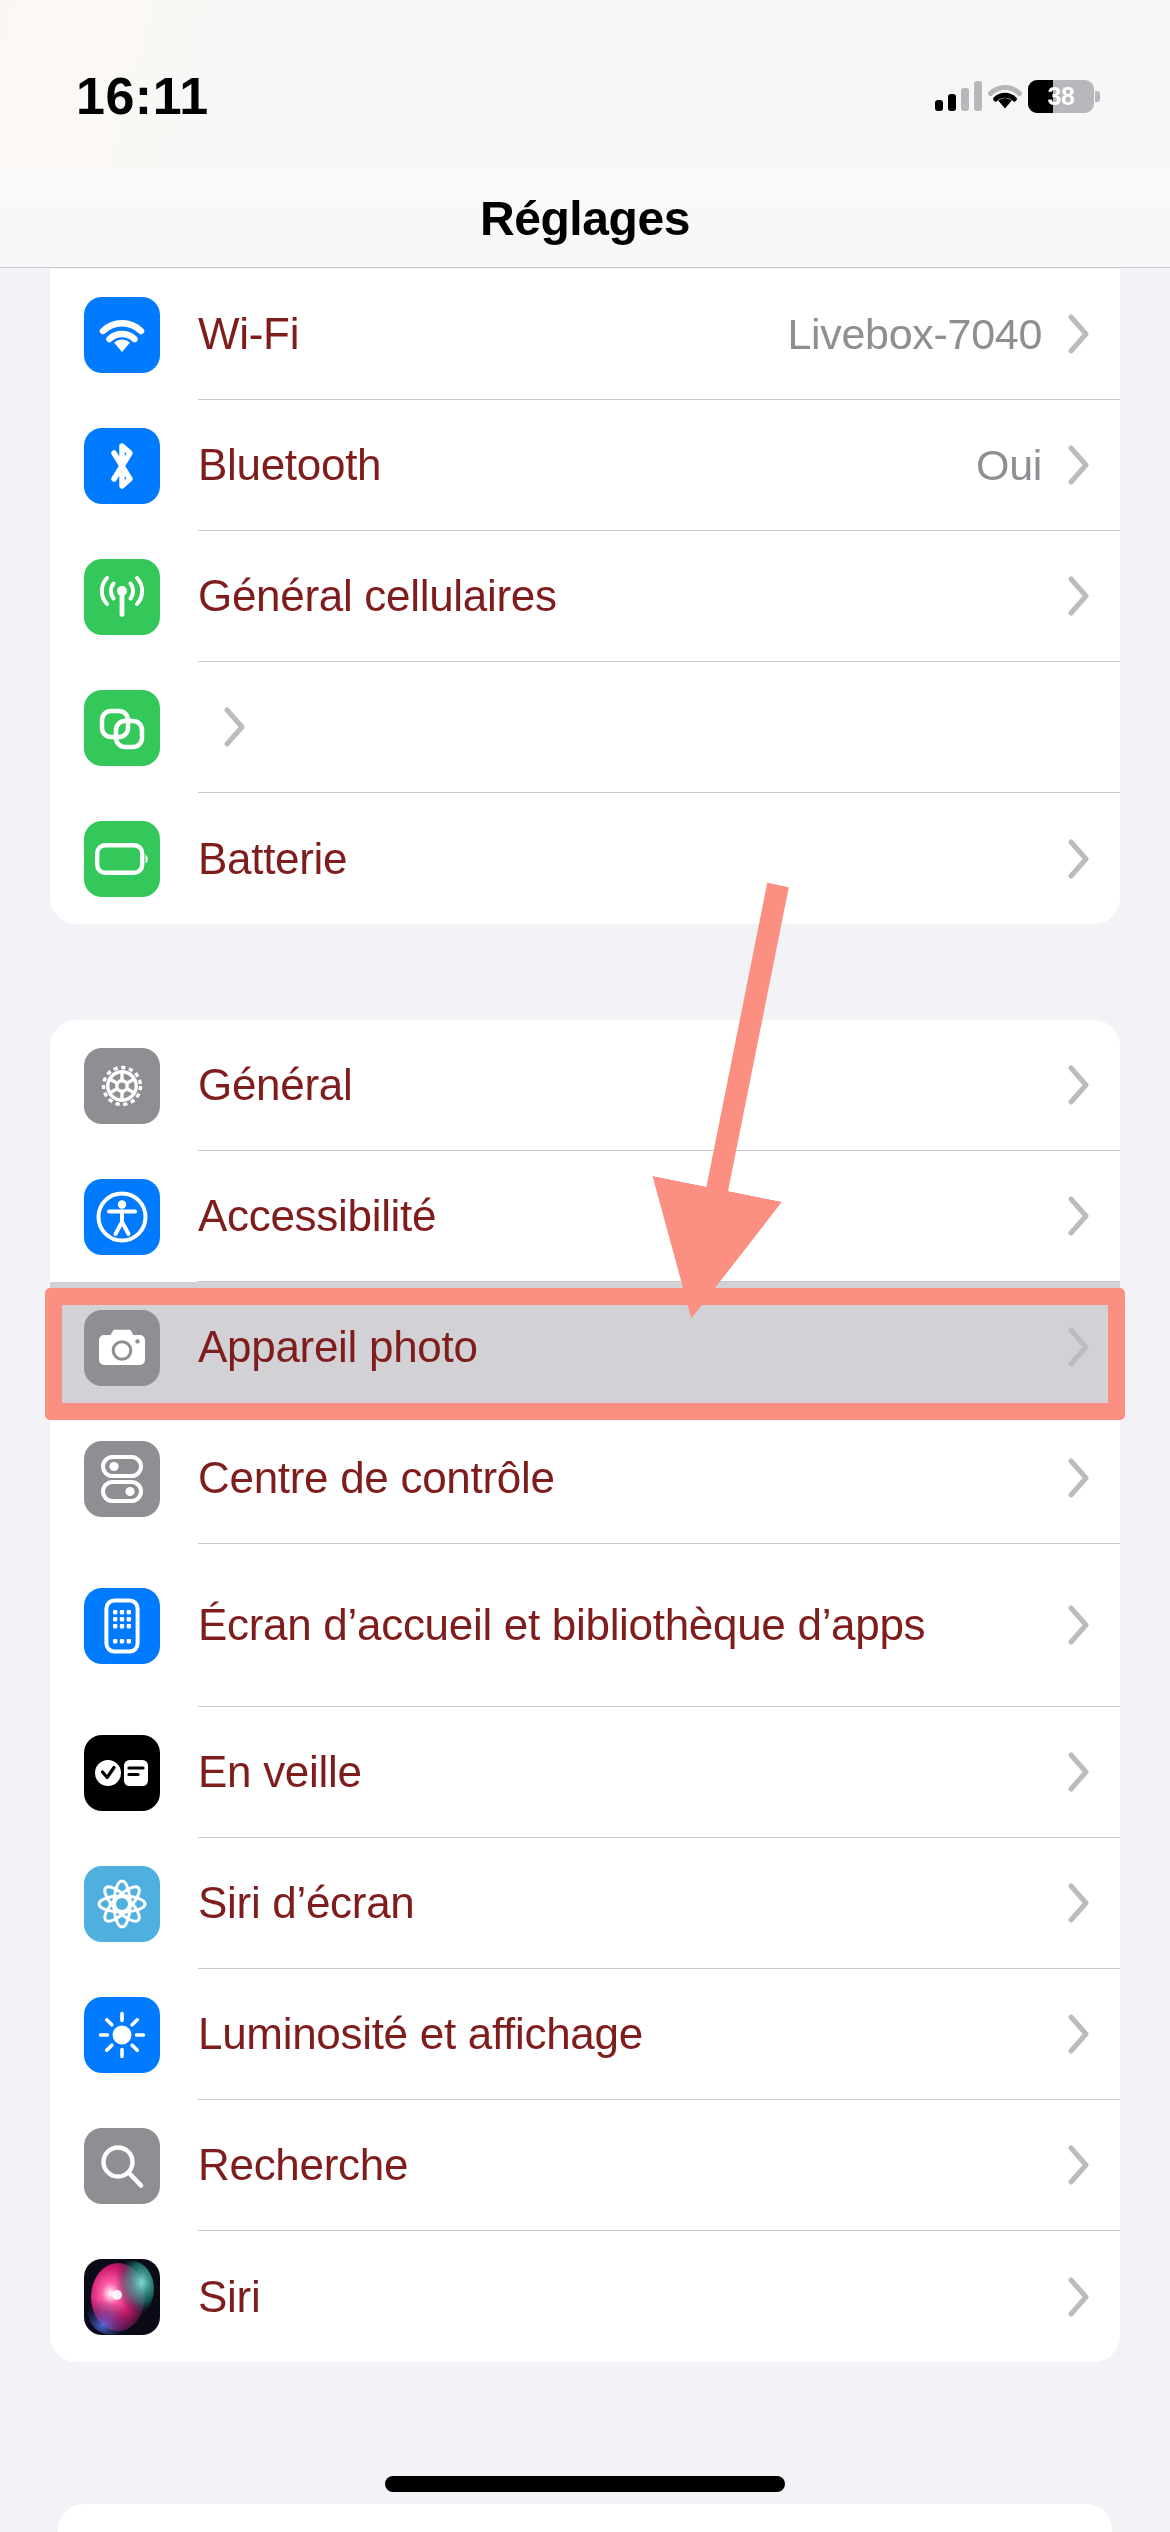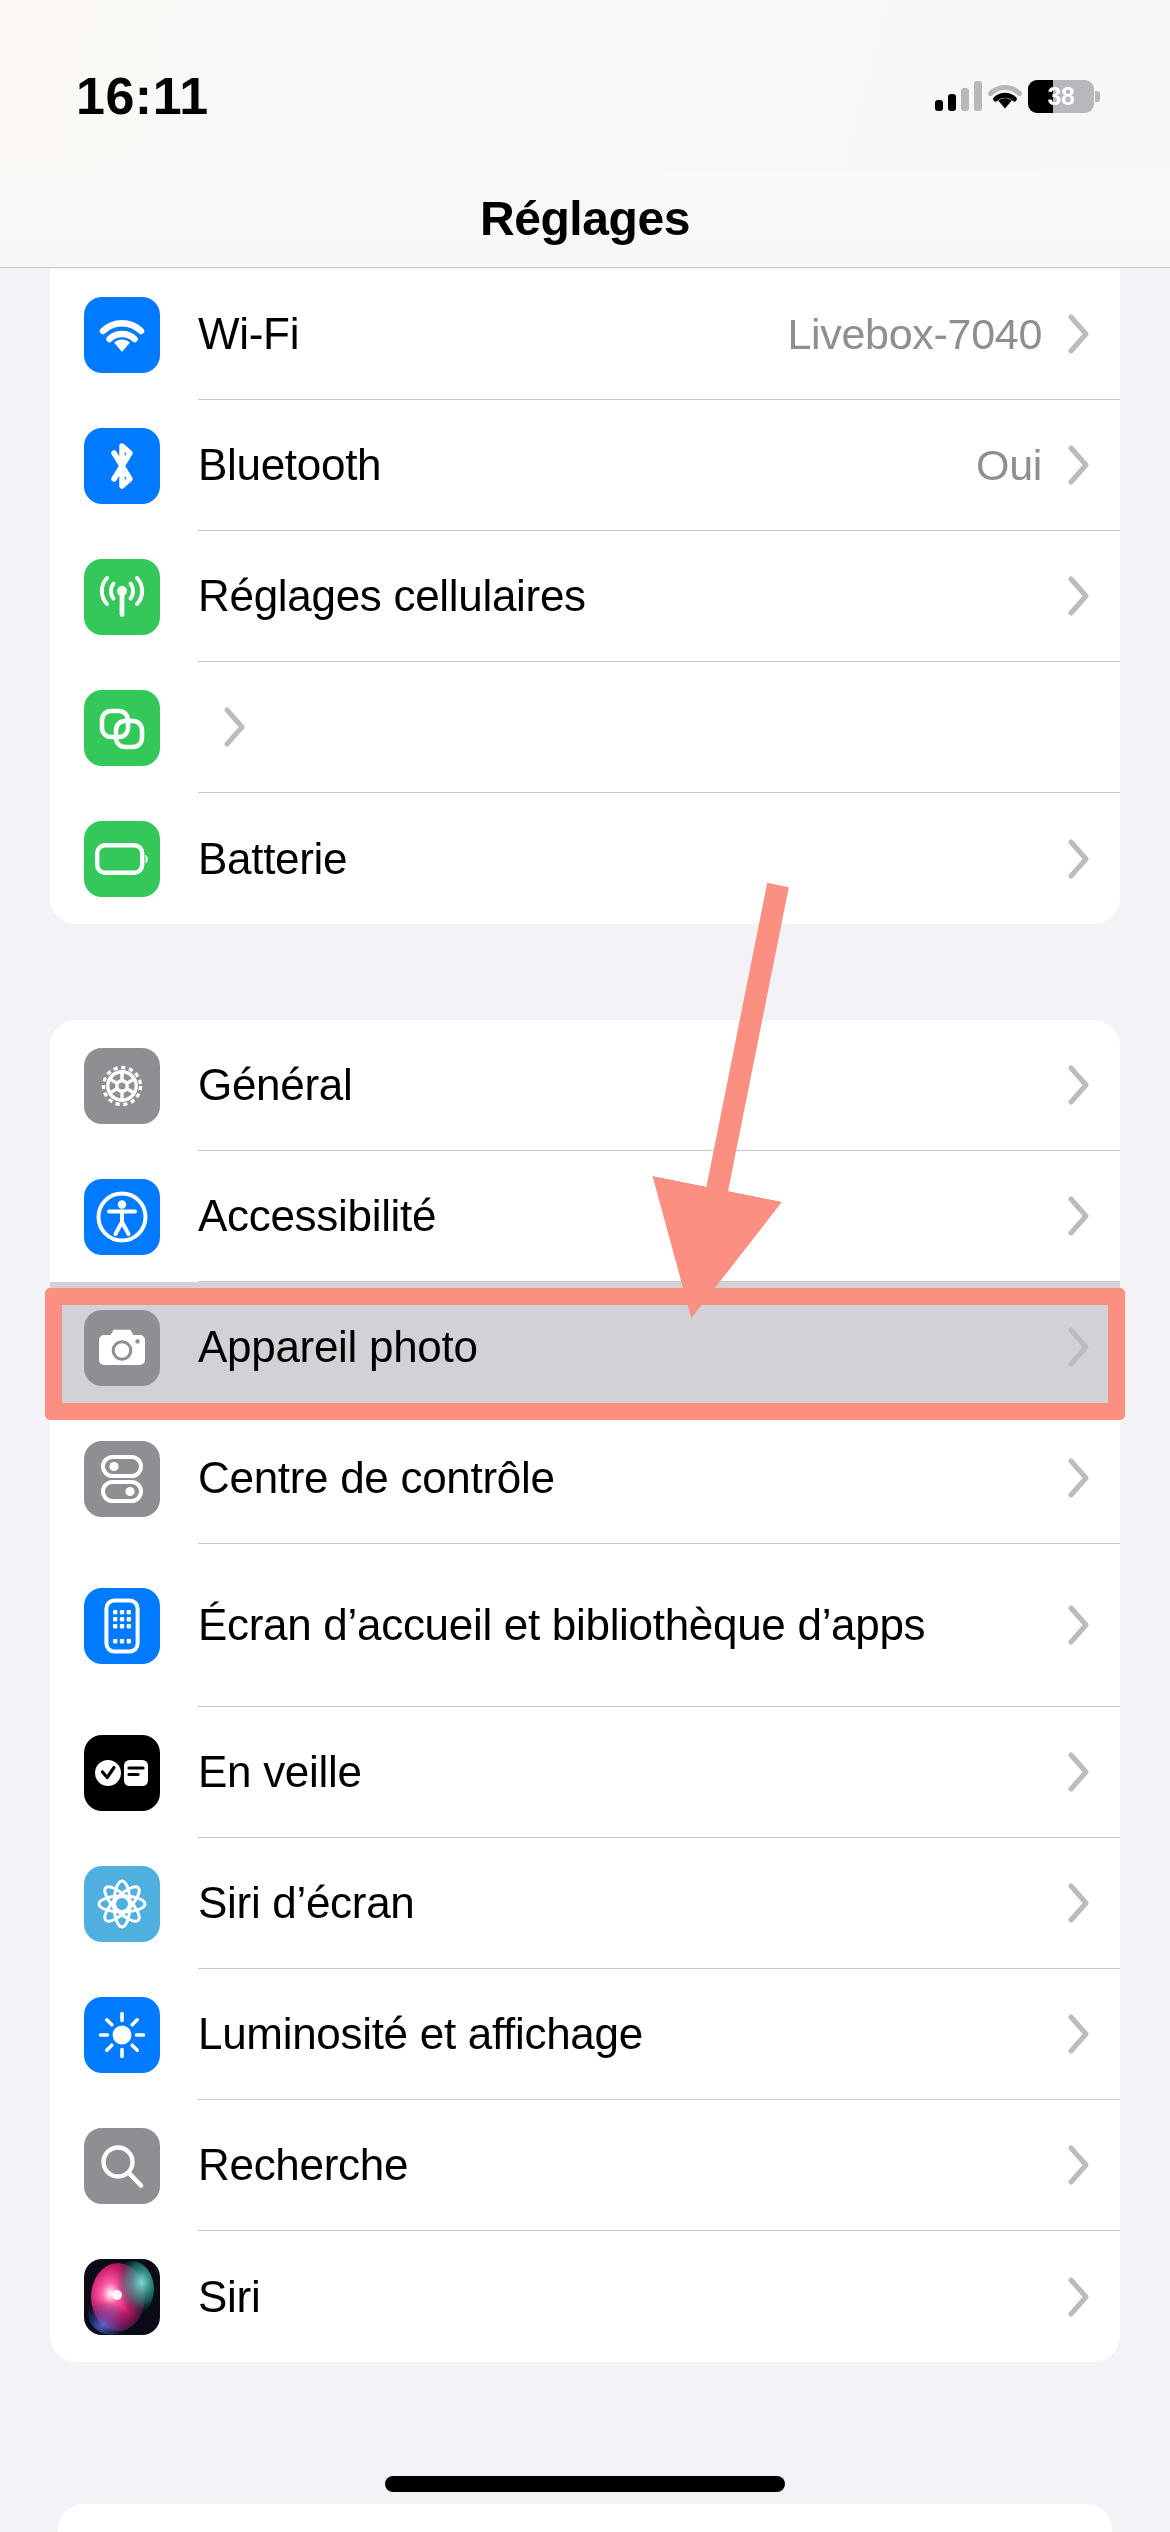--- a/index.html
+++ b/index.html
@@ -56,21 +56,21 @@
   .row.selected{ background:#D1D1D6; }
 
   .ic{ width:76px; height:76px; border-radius:18px; flex:0 0 76px;
        display:flex; align-items:center; justify-content:center; }
   .ic svg{ display:block; }
 
   .row-mid{ flex:1 1 auto; margin-left:38px; height:100%; display:flex; align-items:center;
             border-bottom:1px solid #C9C9CD; padding-right:30px; min-width:0;}
   .row:last-child .row-mid{ border-bottom:none; }
 
-  .label{ font-size:44px; color:#000000; letter-spacing:-0.3px; line-height:1.22; flex:1 1 auto;}
+  .label{ font-size:44px; color:#7f1d1d; letter-spacing:-0.3px; line-height:1.22; flex:1 1 auto;}
   .value{ font-size:43px; color:#8E8E93; letter-spacing:-0.3px; white-space:nowrap; margin-left:20px;}
   .chev{ margin-left:26px; flex:0 0 auto; }
   .chev svg{ display:block; }
 
   .gap{ height:96px; }
 
   
   .anno-arrow{ position:absolute; left:0; top:0; width:1170px; height:2532px;
                pointer-events:none; z-index:9;}
   .anno-box{ position:absolute; left:45px; top:1288px; width:1080px; height:132px;
@@ -158,21 +158,21 @@
             <svg width="52" height="52" viewBox="0 0 52 52">
       <circle cx="26" cy="20" r="5" fill="white"></circle>
       <rect x="23.6" y="20" width="4.8" height="26" rx="2.4" fill="white"></rect>
       <path d="M17.5 12.5 A12 12 0 0 0 17.5 27.5" stroke="white" stroke-width="4" fill="none" stroke-linecap="round"></path>
       <path d="M34.5 12.5 A12 12 0 0 1 34.5 27.5" stroke="white" stroke-width="4" fill="none" stroke-linecap="round"></path>
       <path d="M11 7 A19 19 0 0 0 11 33" stroke="white" stroke-width="4" fill="none" stroke-linecap="round"></path>
       <path d="M41 7 A19 19 0 0 1 41 33" stroke="white" stroke-width="4" fill="none" stroke-linecap="round"></path>
             </svg>
           </div>
           <div class="row-mid">
-            <div class="label">Réglages cellulaires</div>
+            <div class="label">Général cellulaires</div>
             <span class="chev">
               <svg width="22" height="40" viewBox="0 0 22 40">
   <path d="M3 3 L18 20 L3 37" stroke="#BCBCC0" stroke-width="5" fill="none" stroke-linecap="round" stroke-linejoin="round"></path>
               </svg>
             </span>
           </div>
         </div>
         <div class="row">
           <div class="ic" style="background: rgb(52, 199, 89);">
             <svg width="50" height="46" viewBox="0 0 50 46">

